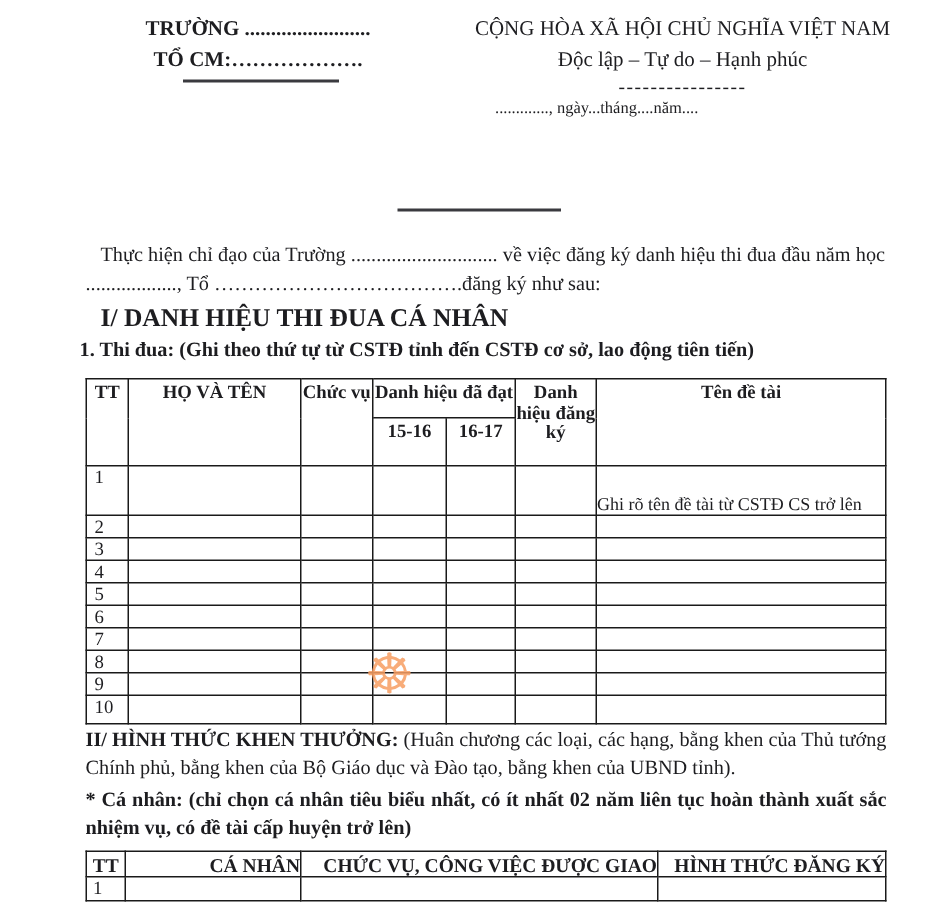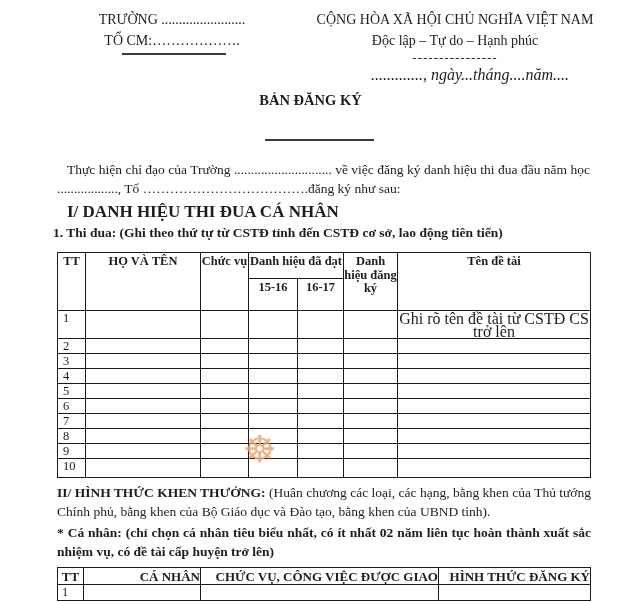--- a/index.html
+++ b/index.html
@@ -4,25 +4,25 @@
 <style>
   html,body { margin:0; padding:0; background:#ffffff; }
   .page {
     position:relative; width:621px; height:602px; background:#ffffff;
     font-family:"Liberation Serif","DejaVu Serif",serif;
     color:#1d1d20; overflow:hidden;
   }
   .abs { position:absolute; }
   .b { font-weight:bold; }
 
-  .hdr-left { left:87px; top:9px; width:170px; text-align:center; font-size:14px; font-weight:normal; line-height:21px; }
+  .hdr-left { left:87px; top:9px; width:170px; text-align:center; font-size:14px; font-weight:bold; line-height:21px; }
   .hdr-right { left:295px; top:9px; width:320px; text-align:center; font-size:14px; font-weight:normal; line-height:21px; }
   .hdr-dashes { letter-spacing:1px; line-height:14px; font-size:13px; }
   .hdr-underline { left:122px; top:53px; width:104px; border-top:2px solid #3a3a3f; height:0; }
-  .date-line { left:330px; top:66px; width:280px; text-align:center; font-style:italic; font-size:16px; }
+  .date-line { left:330px; top:66px; width:280px; text-align:left; font-size:11px; }
 
   .doc-title { left:0; top:92px; width:621px; text-align:center; font-size:14.5px; font-weight:bold; }
   .doc-subtitle { left:0; top:115px; width:621px; text-align:center; font-size:14px; font-weight:bold; }
   .title-underline { left:265px; top:139px; width:109px; border-top:2px solid #3a3a3f; height:0; }
 
   .intro { left:57px; top:160px; width:533px; font-size:13.5px; line-height:19px; }
   .intro .l1 { text-indent:10px; text-align:justify; text-align-last:justify; }
 
   .sec1-heading { left:67px; top:202px; font-size:17px; font-weight:bold; }
   .sec1-sub { left:53px; top:225px; font-size:13.5px; font-weight:bold; }
@@ -31,21 +31,21 @@
   .t1 { left:57px; top:252px; width:533px; }
   .t1 th, .t1 td { border:1px solid #1a1a1a; padding:0; overflow:hidden; }
   .t1 th { font-size:12.5px; line-height:13.5px; vertical-align:top; padding-top:2px; font-weight:bold; text-align:center; }
   .t1 .hr2 { height:32px; }
   .t1 .hr1 { height:26px; }
   .t1 td { font-size:12.5px; vertical-align:top; }
   .t1 td.num { padding-left:5px; line-height:14px; }
   .t1 tr.r1 { height:28px; }
   .t1 tr.rn { height:15px; }
   .t1 tr.rlast { height:19px; }
-  .t1 td.cellnote { text-align:center; font-size:16px; line-height:13px; padding-top:1px; }
+  .t1 td.cellnote { text-align:left; font-size:12px; line-height:13px; padding-top:19px; }
 
   .sec2 { left:57px; top:483px; width:534px; font-size:13.5px; line-height:19px; text-align:justify; }
   .sec2-note { left:57px; top:523px; width:534px; font-size:13.5px; line-height:19px; font-weight:bold; text-align:justify; }
 
   .t2 { left:57px; top:567px; width:533px; }
   .t2 th, .t2 td { border:1px solid #1a1a1a; padding:0 0 0 4px; overflow:hidden; }
   .t2 th { font-size:13px; font-weight:bold; text-align:right; line-height:15px; vertical-align:middle; }
   .t2 th.ctt { text-align:center; padding-left:0; }
   .t2 tr.h { height:17px; }
   .t2 tr.r { height:16px; }
@@ -67,21 +67,20 @@
   <div class="abs hdr-underline"></div>
 
   <div class="abs hdr-right">
     <div>CỘNG HÒA XÃ HỘI CHỦ NGHĨA VIỆT NAM</div>
     <div>Độc lập – Tự do – Hạnh phúc</div>
     <div class="hdr-dashes">----------------</div>
   </div>
 
   <div class="abs date-line">............., ngày...tháng....năm....</div>
 
-  <div class="abs doc-title">BẢN ĐĂNG KÝ</div>
   <div class="abs title-underline"></div>
 
   <div class="abs intro">
     <div class="l1">Thực hiện chỉ đạo của Trường ............................. về việc đăng ký danh hiệu thi đua đầu năm học</div>
     <div class="l2">.................., Tổ ……………………………….đăng ký như sau:</div>
   </div>
 
   <div class="abs sec1-heading">I/ DANH HIỆU THI ĐUA CÁ NHÂN</div>
   <div class="abs sec1-sub">1. Thi đua: (Ghi theo thứ tự từ CSTĐ tỉnh đến CSTĐ cơ sở, lao động tiên tiến)</div>
 

